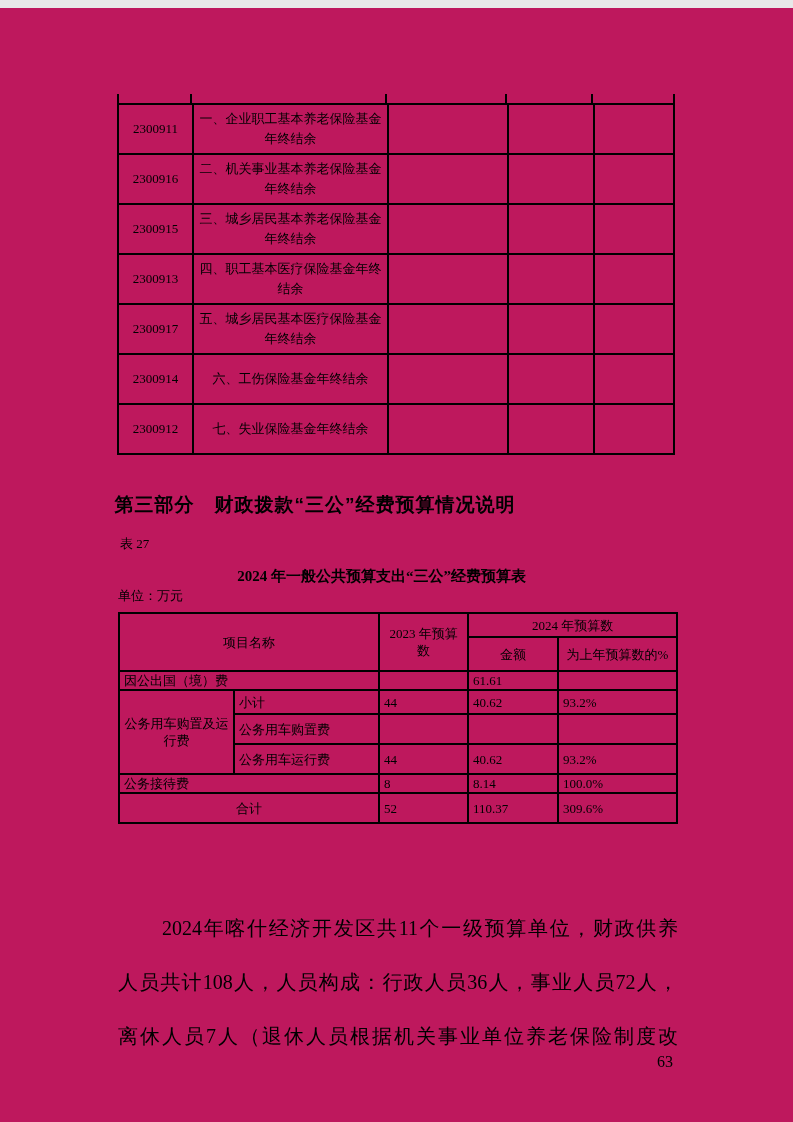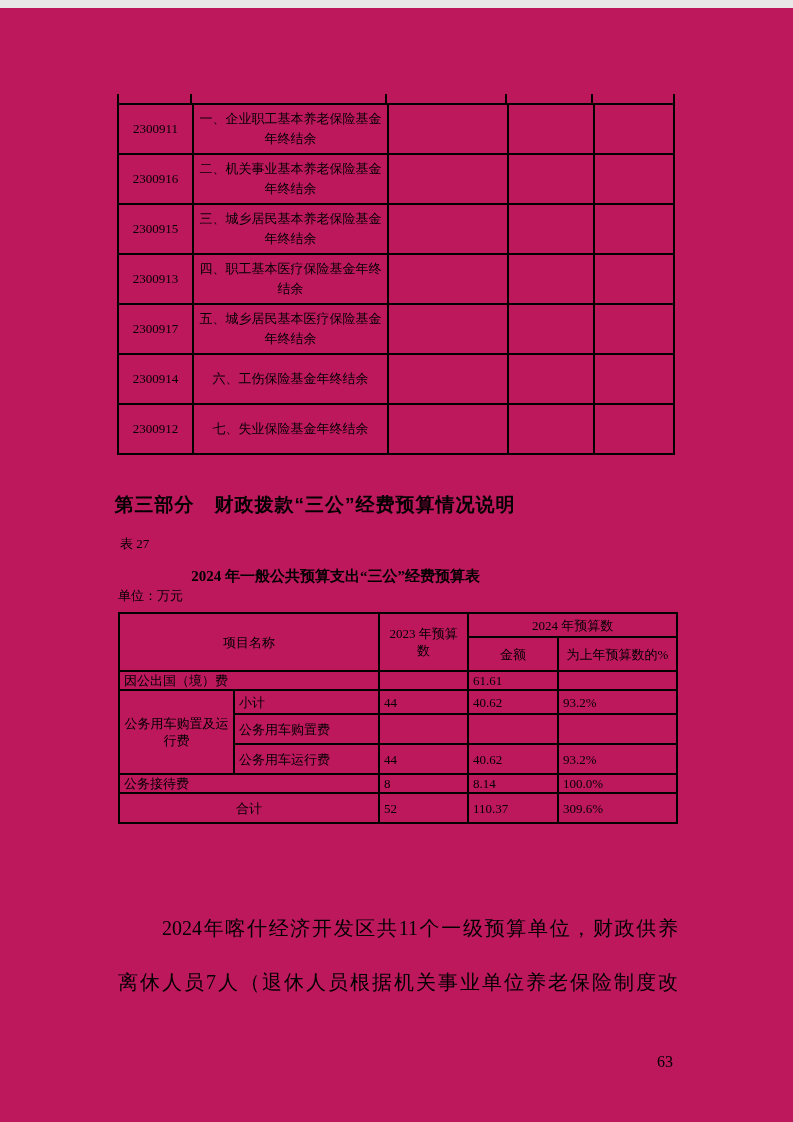--- a/index.html
+++ b/index.html
@@ -18,21 +18,21 @@
   .t1 tr{height:50px;}
   
   .section-title{
     position:absolute;left:0;top:484px;width:630px;text-align:center;
     font-family:"Liberation Sans","DejaVu Sans",sans-serif;
     font-weight:bold;font-size:19px;letter-spacing:1px;
   }
   .table-label{position:absolute;left:120px;top:527px;font-size:13px;}
   .budget-title{
     position:absolute;left:0;top:559px;width:671px;text-align:center;
-    font-weight:bold;font-size:15px;
+    font-weight:bold;font-size:15px;padding-left:46px;
   }
   .unit-label{position:absolute;left:118px;top:579px;width:558px;
     text-align:left;font-size:13px;}
   
   .t2{position:absolute;left:118px;top:604px;width:558px;}
   .t2 td,.t2 th{border:2px solid #000;font-size:13px;line-height:17px;
     vertical-align:middle;padding:0 4px;font-weight:normal;}
   .t2 .c{text-align:center;}
   .t2 .l{text-align:left;}
   .hr1{height:24px;} .hr2{height:34px;}
@@ -182,18 +182,19 @@
         <td class="c" colspan="2">合计</td>
         <td class="l">52</td>
         <td class="l">110.37</td>
         <td class="l">309.6%</td>
       </tr>
     </tbody>
   </table>
 
   <div class="para">
     <div class="line indent">2024年喀什经济开发区共11个一级预算单位，财政供养</div>
+    <div class="line">人员共计108人，人员构成：行政人员36人，事业人员72人，</div>
     <div class="line">离休人员7人（退休人员根据机关事业单位养老保险制度改</div>
   </div>
 
   <div class="page-number">63</div>
 
 </div>
 
 </body></html>

